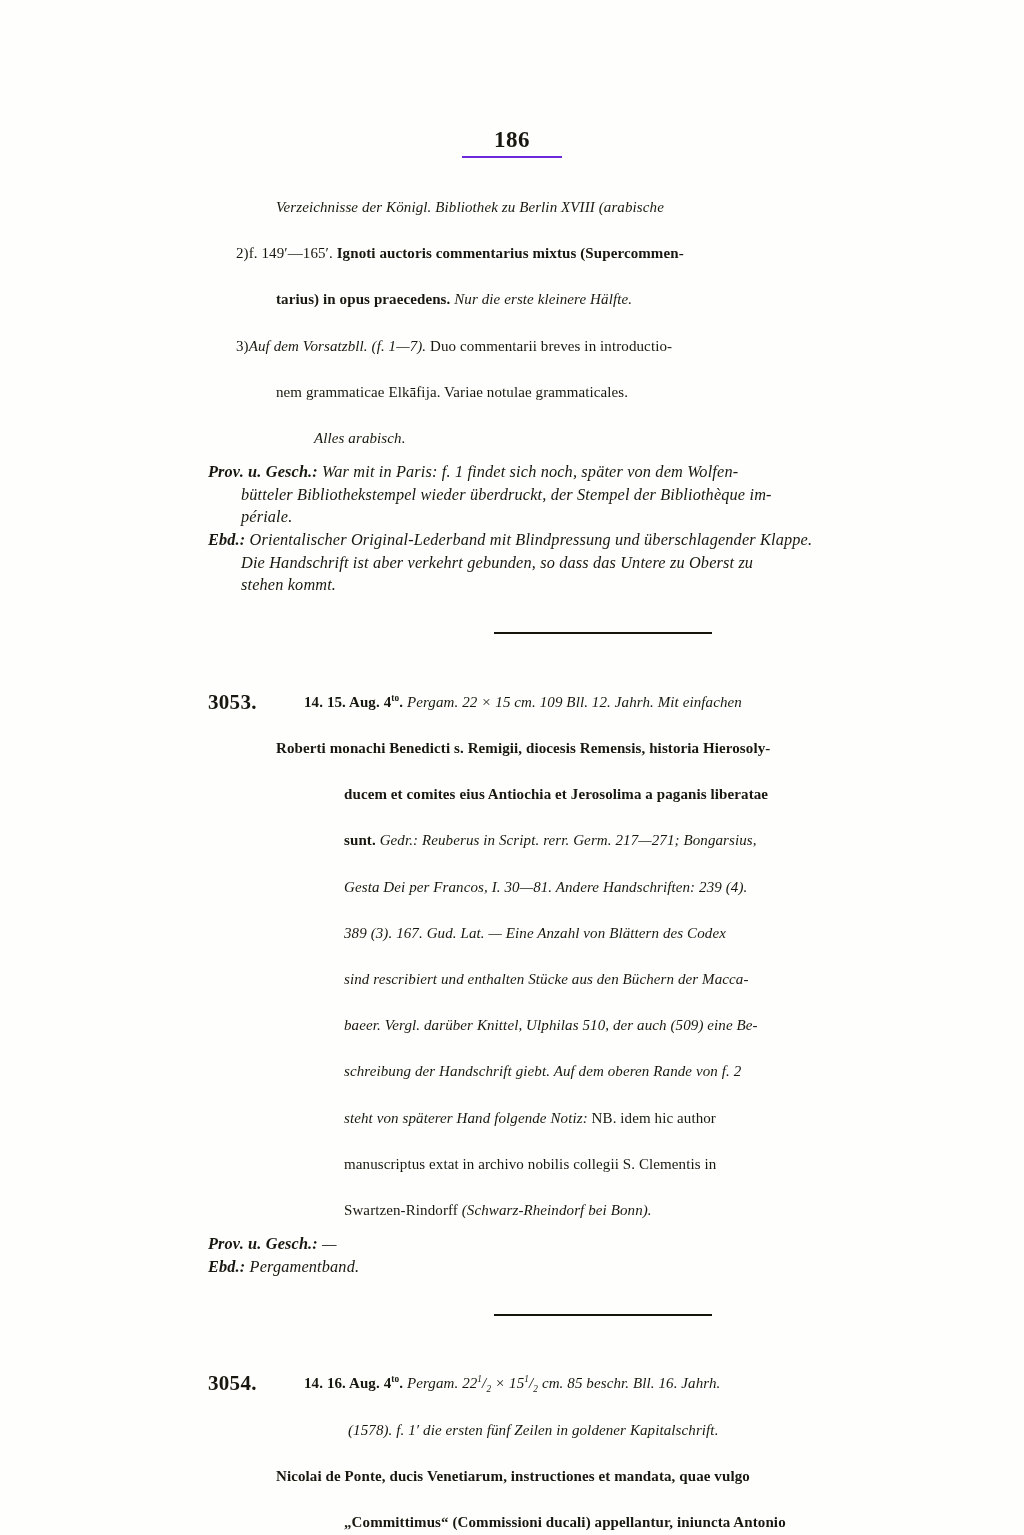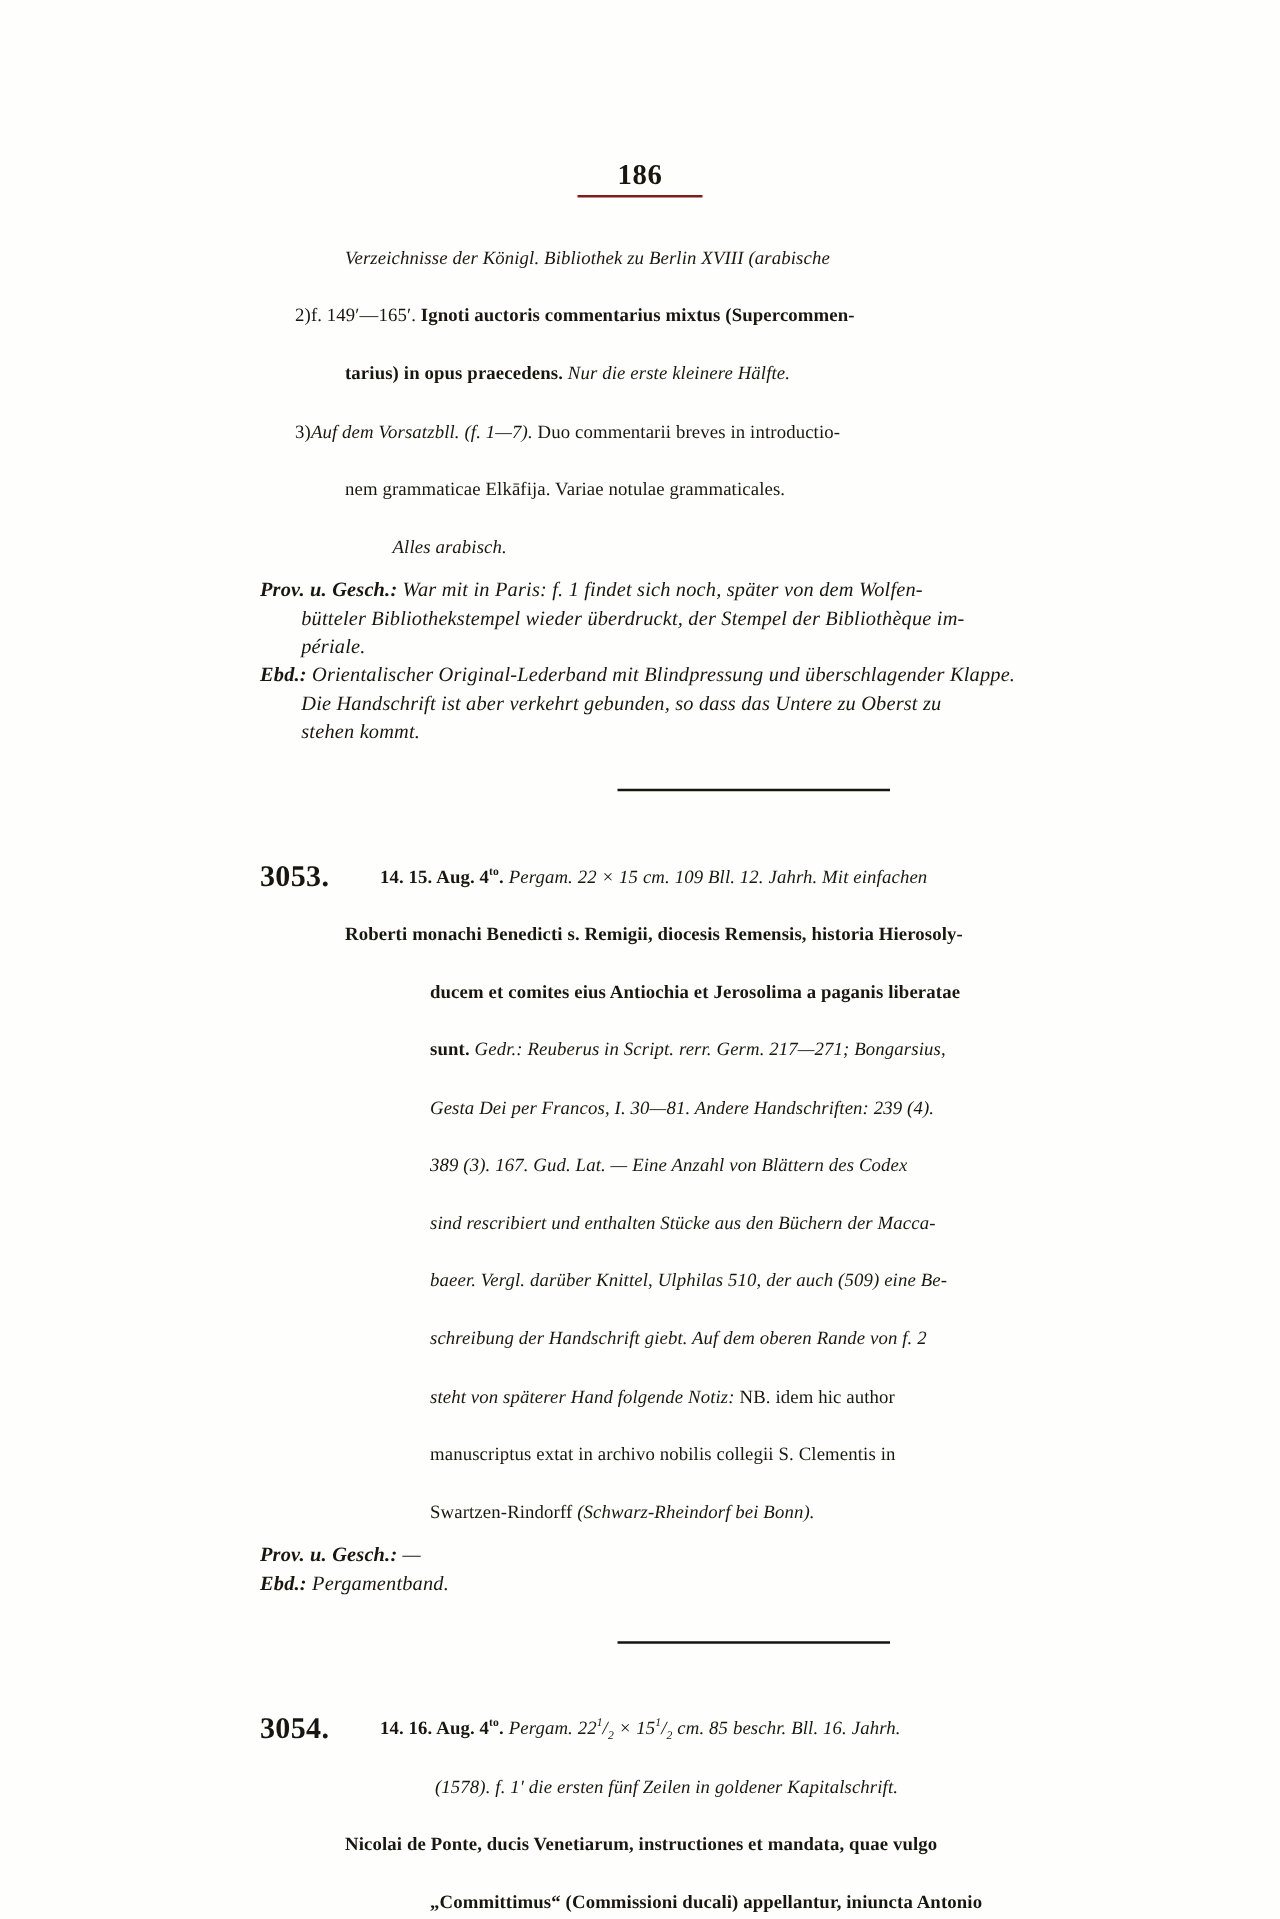--- a/index.html
+++ b/index.html
@@ -34,21 +34,21 @@
     text-align: center;
   }
   .folio-number {
     display: inline-block;
     font-family: "Liberation Serif", "DejaVu Serif", serif;
     font-weight: 700;
     font-size: 23px;
     letter-spacing: 0.5px;
     line-height: 1;
     padding: 0 4px 5px 4px;
-    border-bottom: 2px solid #7f1d1d;
+    border-bottom: 2px solid #6d28d9;
     min-width: 92px;
   }
 
   
   .column {
     position: absolute;
     left: 208px;
     top: 176px;
     width: 790px;
   }
@@ -99,21 +99,21 @@
   }
 
   
   .entry { position: relative; }
   .entry-no {
     position: absolute;
     left: 0;
     top: 0;
     width: 96px;
     font-weight: 700;
-    font-size: 24px;
+    font-size: 21px;
     line-height: 30.2px;
     letter-spacing: 0.3px;
   }
   .entry-head-first {
     padding-left: 96px;
     white-space: nowrap;
   }
   .entry-head-cont {
     padding-left: 140px;
     white-space: nowrap;

